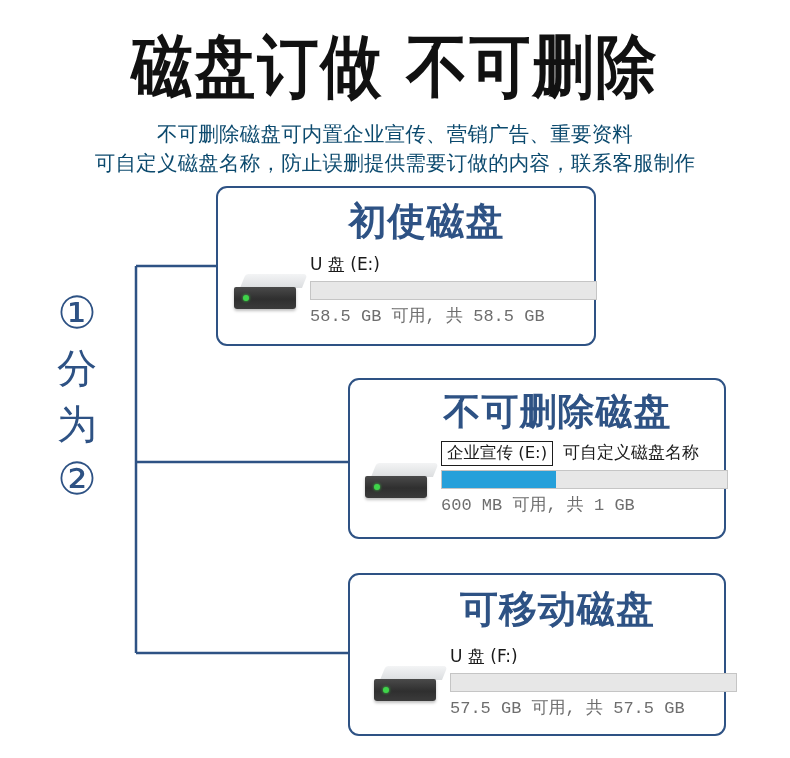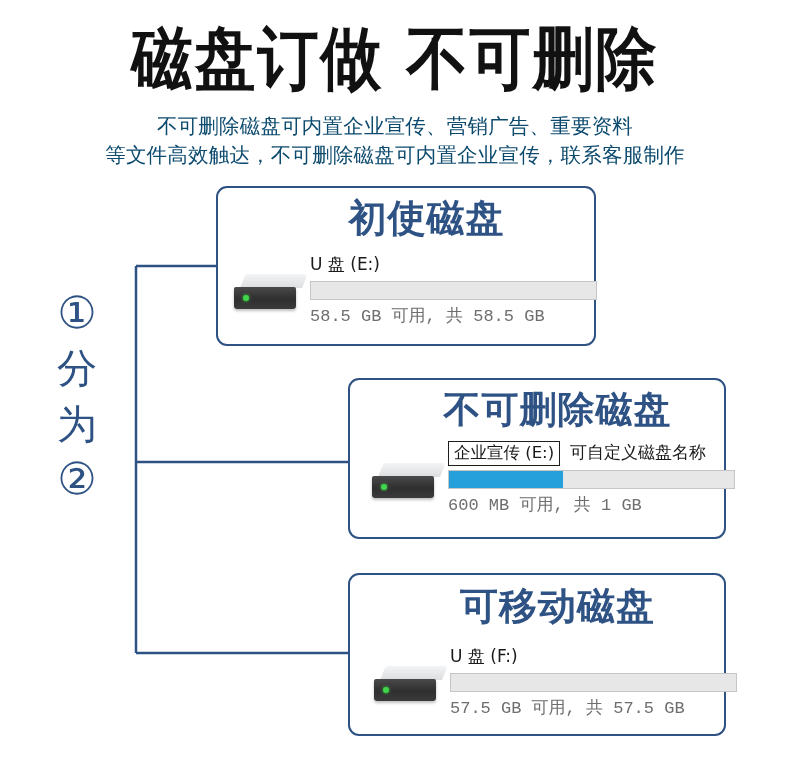--- a/index.html
+++ b/index.html
@@ -13,21 +13,21 @@
     position: relative;
     overflow: hidden;
     font-family: "Liberation Sans", "DejaVu Sans", sans-serif;
     color: #111111;
   }
 
   
   #header {
     position: absolute;
     left: 0;
-    top: 8px;
+    top: 16px;
     width: 790px;
   }
   #main-title {
     text-align: center;
     font-size: 61px;
     line-height: 76px;
     font-weight: 700;
     letter-spacing: 2px;
     color: #111111;
     margin-top: 8px;
@@ -96,35 +96,35 @@
 
   .card-title {
     text-align: center;
     font-size: 38px;
     line-height: 46px;
     font-weight: 700;
     color: #2E5284;
     margin-top: 10px;
     letter-spacing: 1px;
     white-space: nowrap;
-    font-family: Liberation Mono, monospace;
+    font-family: Liberation Serif, serif;
     padding-left: 41px;
   }
   #card-1 .card-title { font-size: 37px; margin-top: 9px; }
   #card-2 .card-title { font-size: 38px; margin-top: 11px; }
 
   .drive-row {
     position: relative;
     margin-top: 8px;
     padding-left: 16px;
     display: flex;
     align-items: flex-start;
     justify-content: space-between;
   }
-  #card-1 .drive-row { padding-left: 22px; margin-top: 6px; }
+  #card-1 .drive-row { padding-left: 15px; margin-top: 6px; }
   #card-2 .drive-row { padding-left: 24px; margin-top: 12px; }
 
   
   .drive-icon {
     position: relative;
     width: 70px;
     height: 46px;
     flex: 0 0 70px;
     margin-top: 18px;
   }
@@ -218,21 +218,21 @@
     font-family: Liberation Mono, monospace;
   }
 </style>
 </head>
 <body>
 
 <div id="header">
   <div id="main-title">磁盘订做 不可删除</div>
   <div id="subtitle">
     <div class="subtitle-line">不可删除磁盘可内置企业宣传、营销广告、重要资料</div>
-    <div class="subtitle-line">等文件高效触达，不可删除磁盘可内置企业宣传，联系客服制作</div>
+    <div class="subtitle-line">可自定义磁盘名称，防止误删提供需要订做的内容，联系客服制作</div>
   </div>
 </div>
 
 <svg id="connectors" viewBox="0 0 790 758" width="790" height="758">
 
   <line x1="136" y1="266" x2="136" y2="653" stroke="#2E5284" stroke-width="2.5"></line>
 
   <line x1="136" y1="266" x2="218" y2="266" stroke="#2E5284" stroke-width="2.5"></line>
 
   <line x1="136" y1="462" x2="350" y2="462" stroke="#2E5284" stroke-width="2.5"></line>

